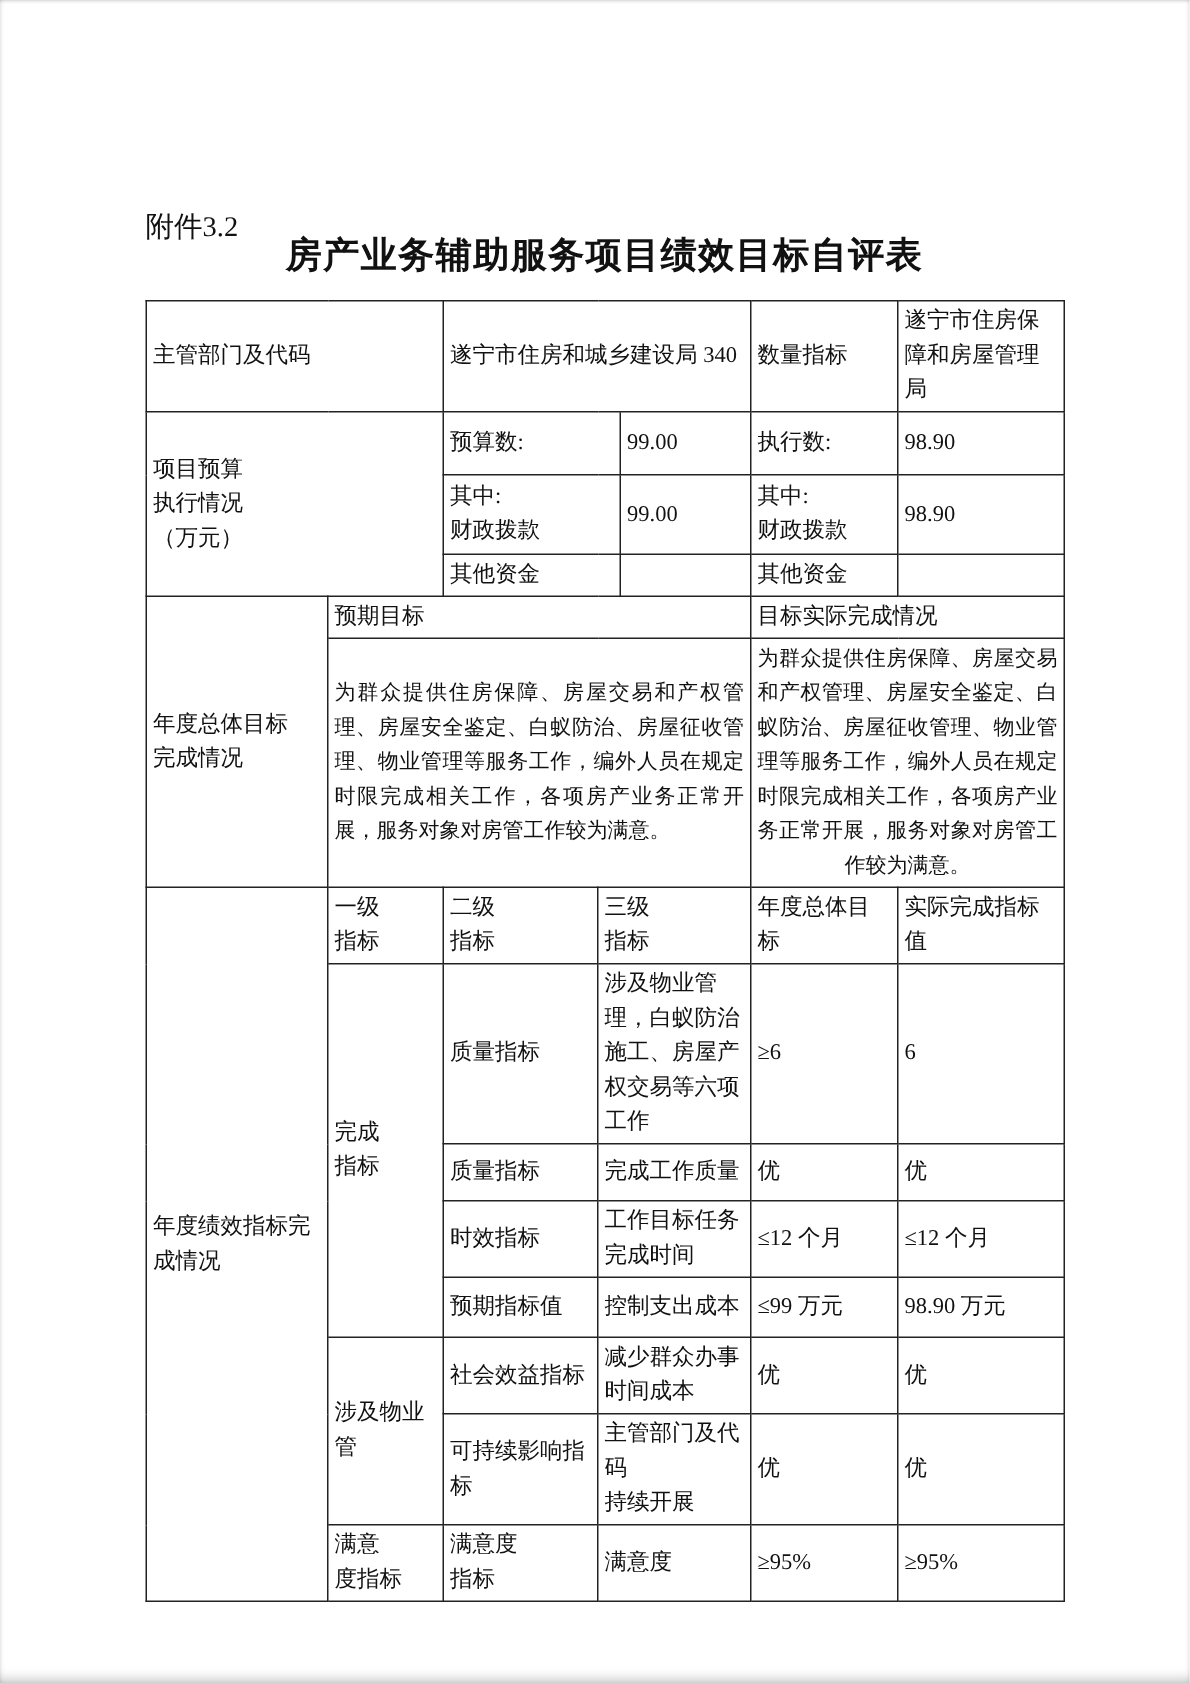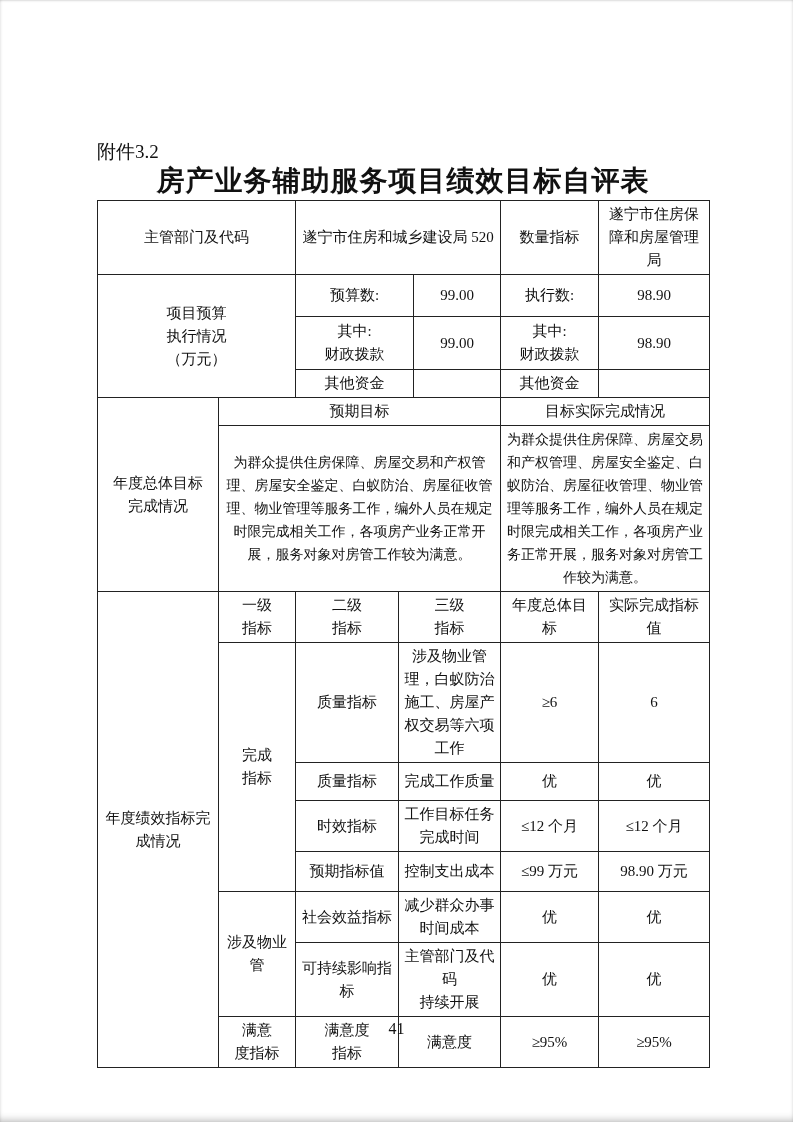--- a/index.html
+++ b/index.html
@@ -13,32 +13,32 @@
     box-shadow:inset 0 2px 3px -2px rgba(0,0,0,.28),
                inset 0 -7px 9px -6px rgba(0,0,0,.30),
                inset 2px 0 3px -2px rgba(0,0,0,.12),
                inset -2px 0 3px -2px rgba(0,0,0,.12);
   }
   .attachment{
     position:absolute;left:97px;top:140px;
     font-size:19px;line-height:24px;text-align:right;
   }
   .doc-title{
-    position:absolute;left:97px;top:166px;width:612px;
-    text-align:center;font-size:28px;font-weight:bold;
+    position:absolute;left:97px;top:156px;width:612px;
+    text-align:center;font-size:24px;font-weight:bold;
     letter-spacing:1px;line-height:30px;
   }
   table.selfeval{
     position:absolute;left:97px;top:200px;width:612px;
     border-collapse:collapse;table-layout:fixed;
     font-size:15px;
   }
   table.selfeval td{
     border:1px solid #222222;
-    text-align:center;vertical-align:middle;
+    vertical-align:middle;
     padding:2px 4px;line-height:23px;
     overflow:hidden;
   }
   td.pre{white-space:pre-line;}
   td.para{
     text-align:justify;text-justify:inter-character;
     font-size:14px;line-height:21px;padding:2px 9px;
   }
   td.para-center-last{text-align-last:center;}
   .page-number{
@@ -62,21 +62,21 @@
         <col style="width:103px">
       <col style="width:15px">
         <col style="width:87px">
         <col style="width:98px">
         <col style="width:111px">
     </colgroup>
     <tbody>
 
       <tr style="height:53px">
         <td colspan="2">主管部门及代码</td>
-        <td colspan="3">遂宁市住房和城乡建设局 520</td>
+        <td colspan="3">遂宁市住房和城乡建设局 340</td>
         <td>数量指标</td>
         <td>遂宁市住房保障和房屋管理局</td>
       </tr>
 
       <tr style="height:42px">
         <td colspan="2" rowspan="3" class="pre">项目预算
 执行情况
 （万元）</td>
         <td colspan="2">预算数:</td>
         <td>99.00</td>
@@ -177,15 +177,14 @@
         <td class="pre">满意度
 指标</td>
         <td colspan="2" class="pre">满意度</td>
         <td>≥95%</td>
         <td>≥95%</td>
       </tr>
 
     </tbody>
   </table>
 
-  <div class="page-number">41</div>
 
 </div>
 
 </body></html>

